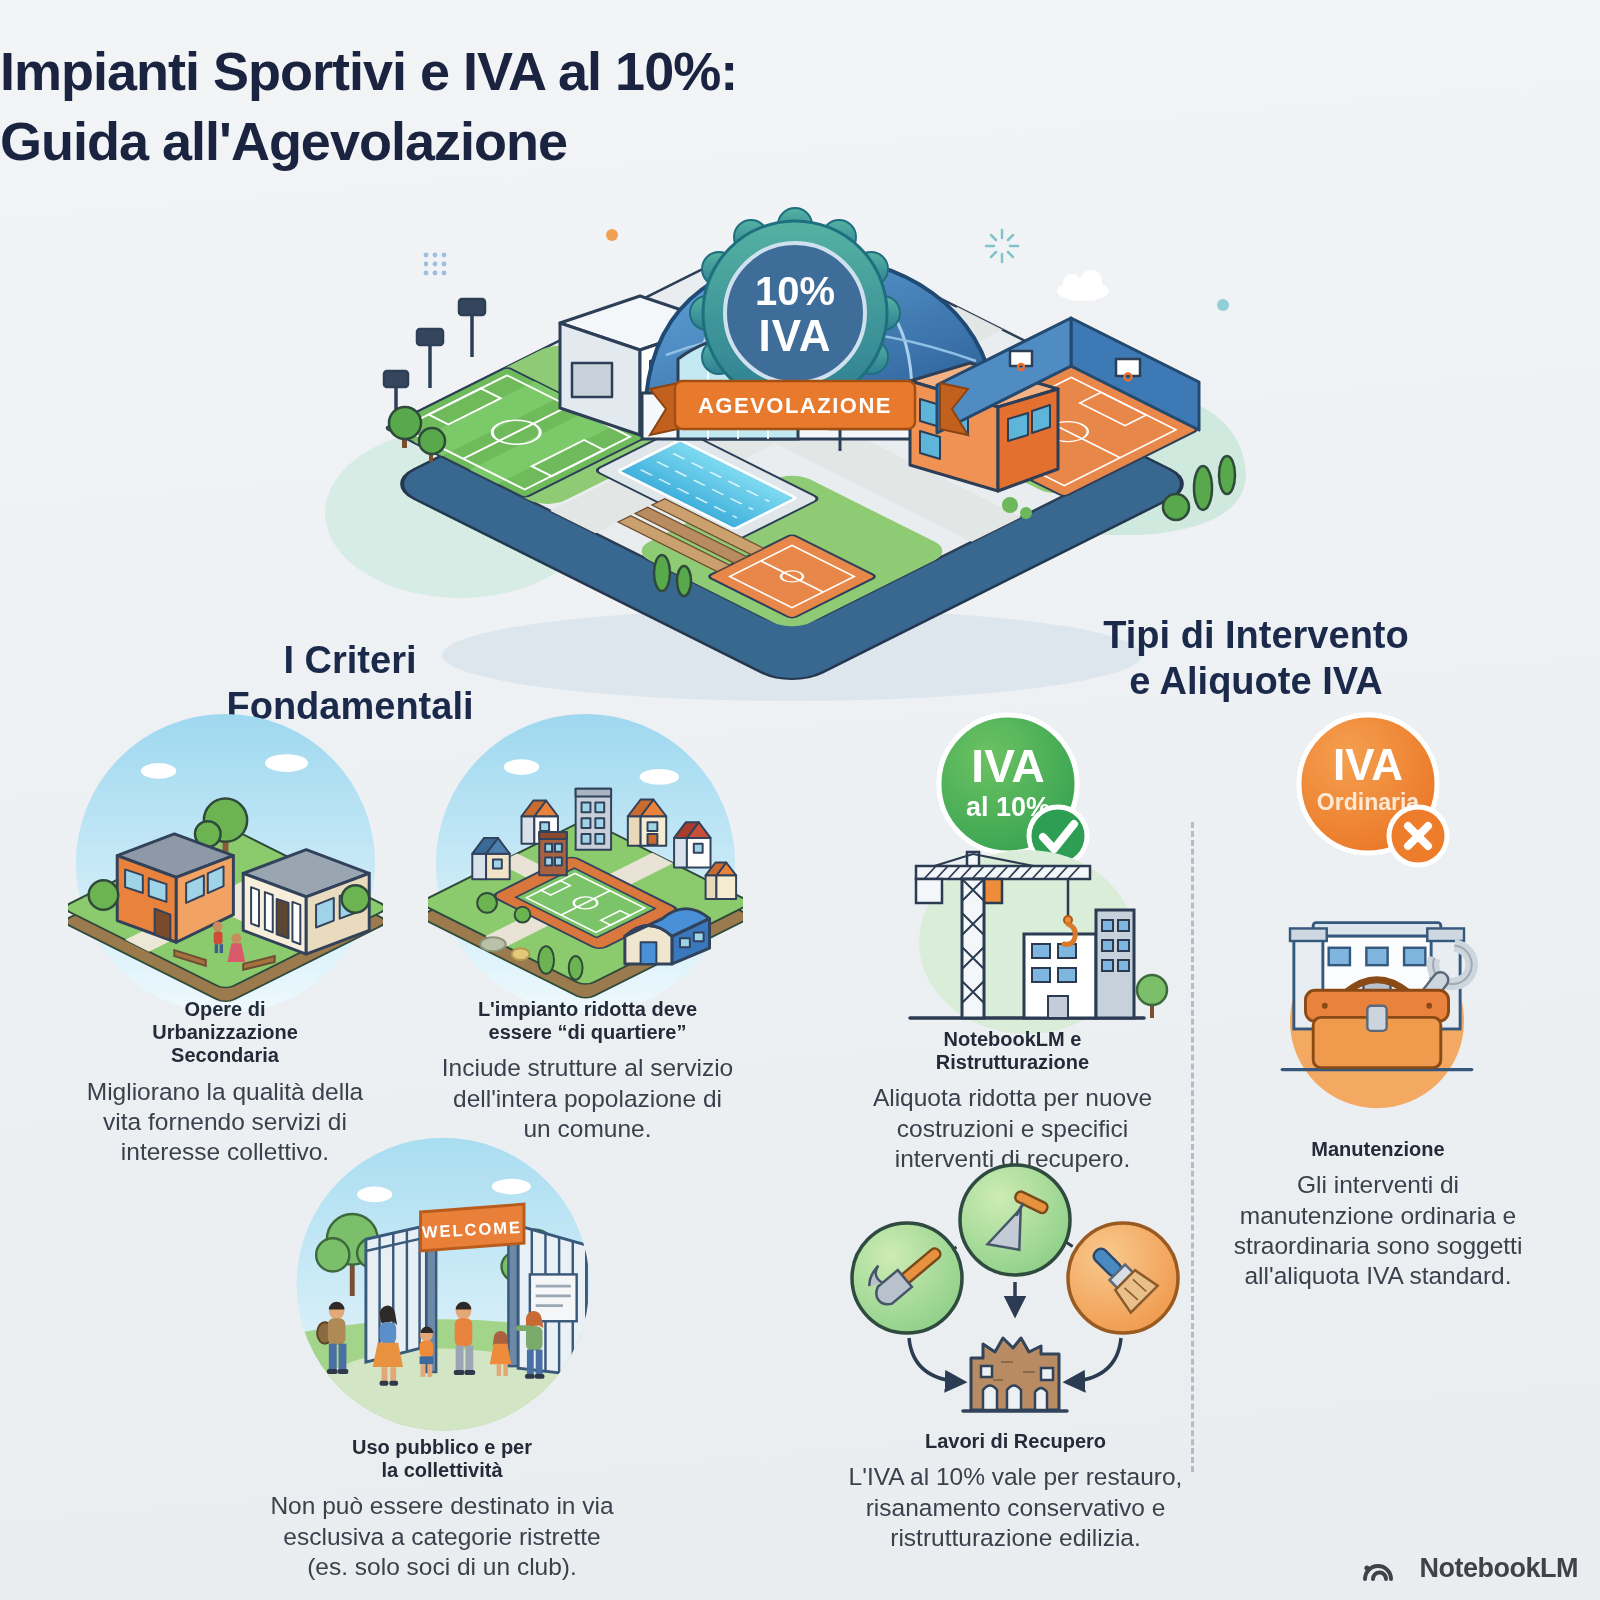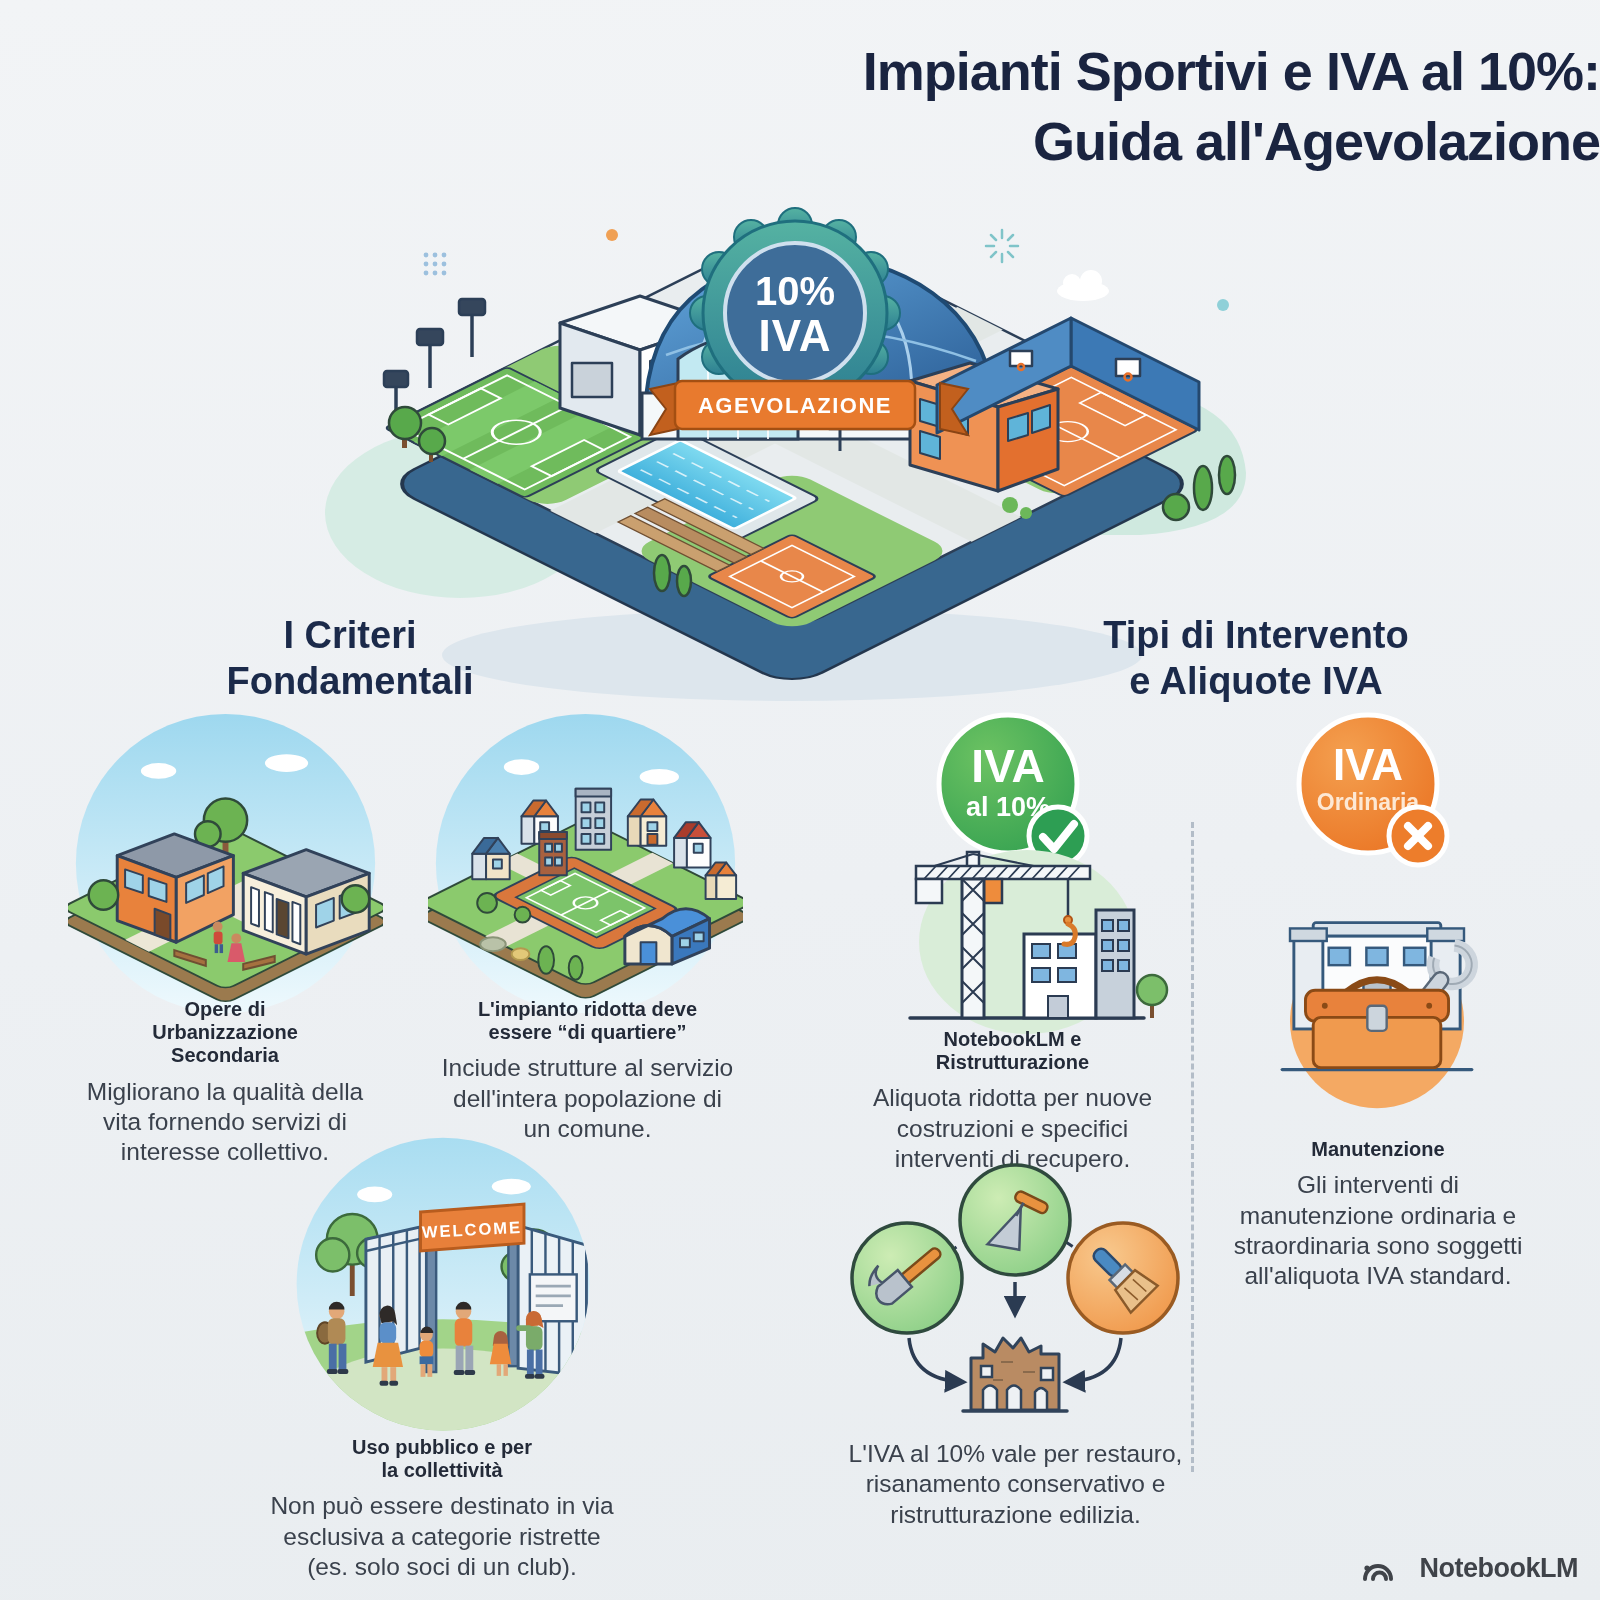--- a/index.html
+++ b/index.html
@@ -1,21 +1,21 @@
 <!DOCTYPE html>
 <html><head>
 <meta charset="utf-8">
 <style>
   html,body{margin:0;padding:0;}
   body{width:1600px;height:1600px;position:relative;overflow:hidden;
        background:linear-gradient(175deg,#f2f4f6 0%,#edf0f3 55%,#e9edf0 100%);
        font-family:"Liberation Sans",sans-serif;}
   .abs{position:absolute;}
   .lines{white-space:pre-line;}
-  .title{top:36px;left:0;right:0;text-align:right;font-size:54px;line-height:1.3;
+  .title{top:36px;left:0;right:0;text-align:left;font-size:54px;line-height:1.3;
          font-weight:700;color:#1a2440;letter-spacing:-1px;}
   .section-heading{font-size:38px;font-weight:700;color:#1b2a4a;line-height:1.22;text-align:center;}
   .item{text-align:center;}
   .item-title{font-size:20px;font-weight:700;color:#232a38;line-height:1.16;}
   .item-body{font-size:24.5px;color:#3a414c;line-height:1.24;margin-top:9px;}
   .divider{border-left:3px dashed #b3bdc8;width:0;}
   .watermark{right:22px;bottom:16px;display:flex;align-items:center;gap:24px;
              color:#3f4349;font-size:27px;font-weight:700;letter-spacing:-0.5px;}
   svg{display:block;}
 </style>
@@ -215,21 +215,21 @@
     <circle cx="485" cy="130" r="70" fill="#3e6d99" stroke="#cfe0ee" stroke-width="4"></circle>
     <text x="485" y="122" text-anchor="middle" font-size="40" font-weight="bold" fill="#ffffff">10%</text>
     <text x="485" y="168" text-anchor="middle" font-size="44" font-weight="bold" fill="#ffffff" letter-spacing="1">IVA</text>
     <polygon points="340,206 368,200 368,246 340,252 356,226" fill="#c2601e" stroke="#8a4414" stroke-width="2"></polygon>
     <polygon points="630,200 658,206 642,226 658,252 630,246" fill="#c2601e" stroke="#8a4414" stroke-width="2"></polygon>
     <rect x="365" y="198" width="240" height="48" rx="7" fill="#e87a2e" stroke="#a44f12" stroke-width="2.5"></rect>
     <text x="485" y="230" text-anchor="middle" font-size="22" font-weight="bold" fill="#ffffff" letter-spacing="1.5">AGEVOLAZIONE</text>
   </g>
 </svg>
 
-<div class="abs section-heading lines" style="left:115px;top:612px;width:470px">I Criteri
+<div class="abs section-heading lines" style="left:115px;top:637px;width:470px">I Criteri
 Fondamentali</div>
 <div class="abs section-heading lines" style="left:1031px;top:612px;width:450px">Tipi di Intervento
 e Aliquote IVA</div>
 
 <svg class="abs" style="left:68px;top:706px" width="315" height="315" viewBox="0 0 320 320">
   <defs>
       <linearGradient id="s1-sky" x1="0" y1="0" x2="0" y2="1">
     <stop offset="0" stop-color="#9ed8ef"></stop>
         <stop offset="1" stop-color="#eef9fd"></stop>
       </linearGradient>
@@ -652,20 +652,21 @@
     <g stroke="#8a6a4c" stroke-width="2">
         <line x1="156" y1="204" x2="168" y2="204"></line>
         <line x1="178" y1="214" x2="190" y2="214"></line>
         <line x1="148" y1="222" x2="158" y2="222"></line>
       </g>
     <line x1="118" y1="253" x2="222" y2="253" stroke="#30435a" stroke-width="3.5" stroke-linecap="round"></line>
   </g>
 </svg>
 
 <div class="abs item" style="left:838px;top:1430px;width:355px">
+  <div class="item-title lines">Lavori di Recupero</div>
   <div class="item-body lines">L'IVA al 10% vale per restauro,
 risanamento conservativo e
 ristrutturazione edilizia.</div>
 </div>
 
 <svg class="abs" style="left:1232px;top:878px" width="290" height="242" viewBox="0 0 300 250">
   <circle cx="150" cy="148" r="90" fill="#f4a963"></circle>
   <g>
     <rect x="84" y="46" width="132" height="14" rx="3" fill="#dde5ec" stroke="#35597c" stroke-width="3"></rect>
     <rect x="90" y="60" width="120" height="78" fill="#fbfcfd" stroke="#35597c" stroke-width="3"></rect>

